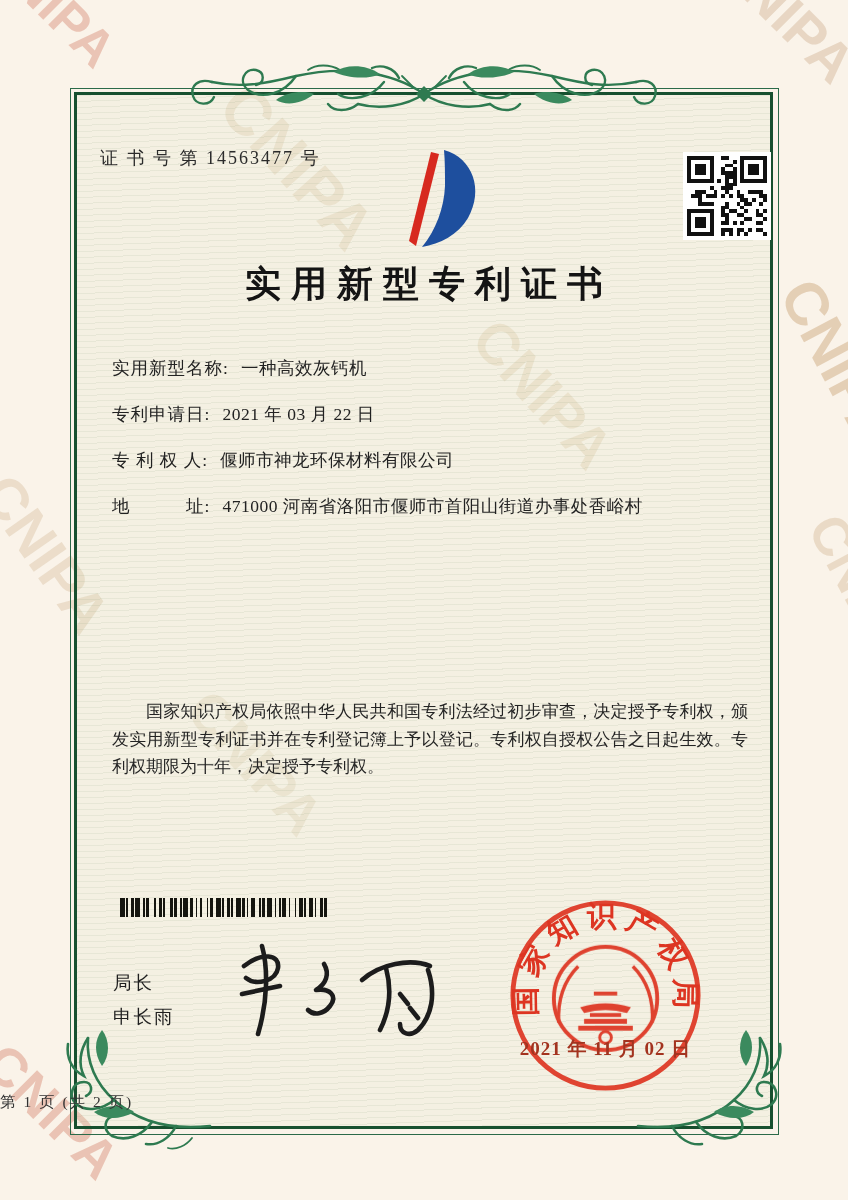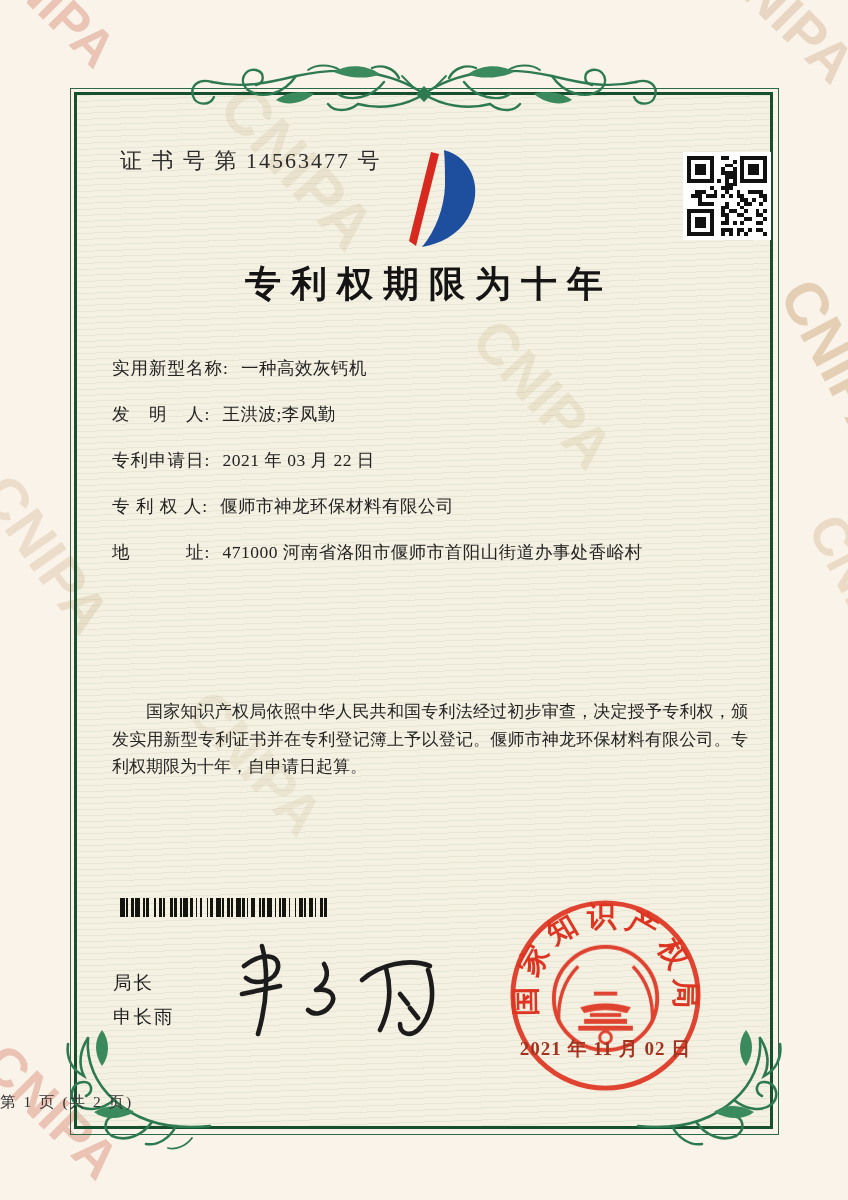--- a/index.html
+++ b/index.html
@@ -18,21 +18,21 @@
     border:1px solid #2b6a49; z-index:2;}
   .frame-inner{position:absolute; left:74px; top:92px; width:693px; height:1031px;
     border:3px solid #17502f;
     background:
       repeating-linear-gradient(178deg, rgba(116,146,106,0.10) 0px, rgba(116,146,106,0.10) 1px, rgba(0,0,0,0) 1px, rgba(0,0,0,0) 6px),
       rgba(214,226,196,0.18);
     z-index:2;}
   .ornament{position:absolute; z-index:3;}
   
   .content{position:absolute; inset:0; z-index:4;}
-  .cert-number{position:absolute; left:120px; top:146px; font-size:22px; letter-spacing:2px; color:#2b2b2b;text-align:right;}
+  .cert-number{position:absolute; left:100px; top:146px; font-size:18px; letter-spacing:2px; color:#2b2b2b;text-align:right;}
   .logo{position:absolute; left:352px; top:146px;}
   .qr{position:absolute; left:683px; top:152px; width:80px; height:80px; background:#fff; padding:4px;}
   .title{position:absolute; left:0; top:260px; width:100%; text-align:center;
     font-size:36px; font-weight:bold; letter-spacing:10px; text-indent:10px; color:#141414;}
   .fields{position:absolute; left:112px; top:356px; width:636px;
     display:flex; flex-direction:column; gap:22px; font-size:17.5px; color:#222;}
   .frow{position:relative; white-space:nowrap; line-height:24px;}
   .flabel{letter-spacing:1px;}
   .fvalue{margin-left:12px; letter-spacing:0.5px;}
   .grant-no{position:absolute; left:338px; top:0;}
@@ -325,32 +325,31 @@
         <rect x="16" y="19" width="1" height="1" fill="#111"></rect>
         <rect x="18" y="19" width="1" height="1" fill="#111"></rect>
         <rect x="19" y="19" width="1" height="1" fill="#111"></rect>
         <rect x="9" y="20" width="1" height="1" fill="#111"></rect>
         <rect x="11" y="20" width="1" height="1" fill="#111"></rect>
         <rect x="13" y="20" width="1" height="1" fill="#111"></rect>
         <rect x="15" y="20" width="1" height="1" fill="#111"></rect>
         <rect x="20" y="20" width="1" height="1" fill="#111"></rect>
       </svg>
 
-    <div class="title">专利权期限为十年</div>
+    <div class="title">实用新型专利证书</div>
 
     <div class="fields">
       <div class="frow"><span class="flabel">实用新型名称:</span><span class="fvalue">一种高效灰钙机</span></div>
-      <div class="frow"><span class="flabel">发　明　人:</span><span class="fvalue">王洪波;李凤勤</span></div>
       <div class="frow"><span class="flabel">专利申请日:</span><span class="fvalue">2021 年 03 月 22 日</span></div>
       <div class="frow"><span class="flabel">专 利 权 人:</span><span class="fvalue">偃师市神龙环保材料有限公司</span></div>
       <div class="frow"><span class="flabel">地　　　址:</span><span class="fvalue">471000 河南省洛阳市偃师市首阳山街道办事处香峪村</span></div>
     </div>
 
     <div class="paras">
-      <p>国家知识产权局依照中华人民共和国专利法经过初步审查，决定授予专利权，颁发实用新型专利证书并在专利登记簿上予以登记。偃师市神龙环保材料有限公司。专利权期限为十年，自申请日起算。</p>
+      <p>国家知识产权局依照中华人民共和国专利法经过初步审查，决定授予专利权，颁发实用新型专利证书并在专利登记簿上予以登记。专利权自授权公告之日起生效。专利权期限为十年，决定授予专利权。</p>
     </div>
 
     <div class="barcode" id="barcode">
         <div style="width: 4.65px; background: rgb(21, 21, 15);"></div>
         <div style="width: 1.55px; background: transparent;"></div>
         <div style="width: 1.55px; background: rgb(21, 21, 15);"></div>
         <div style="width: 3.1px; background: transparent;"></div>
         <div style="width: 3.1px; background: rgb(21, 21, 15);"></div>
         <div style="width: 1.55px; background: transparent;"></div>
         <div style="width: 4.65px; background: rgb(21, 21, 15);"></div>

